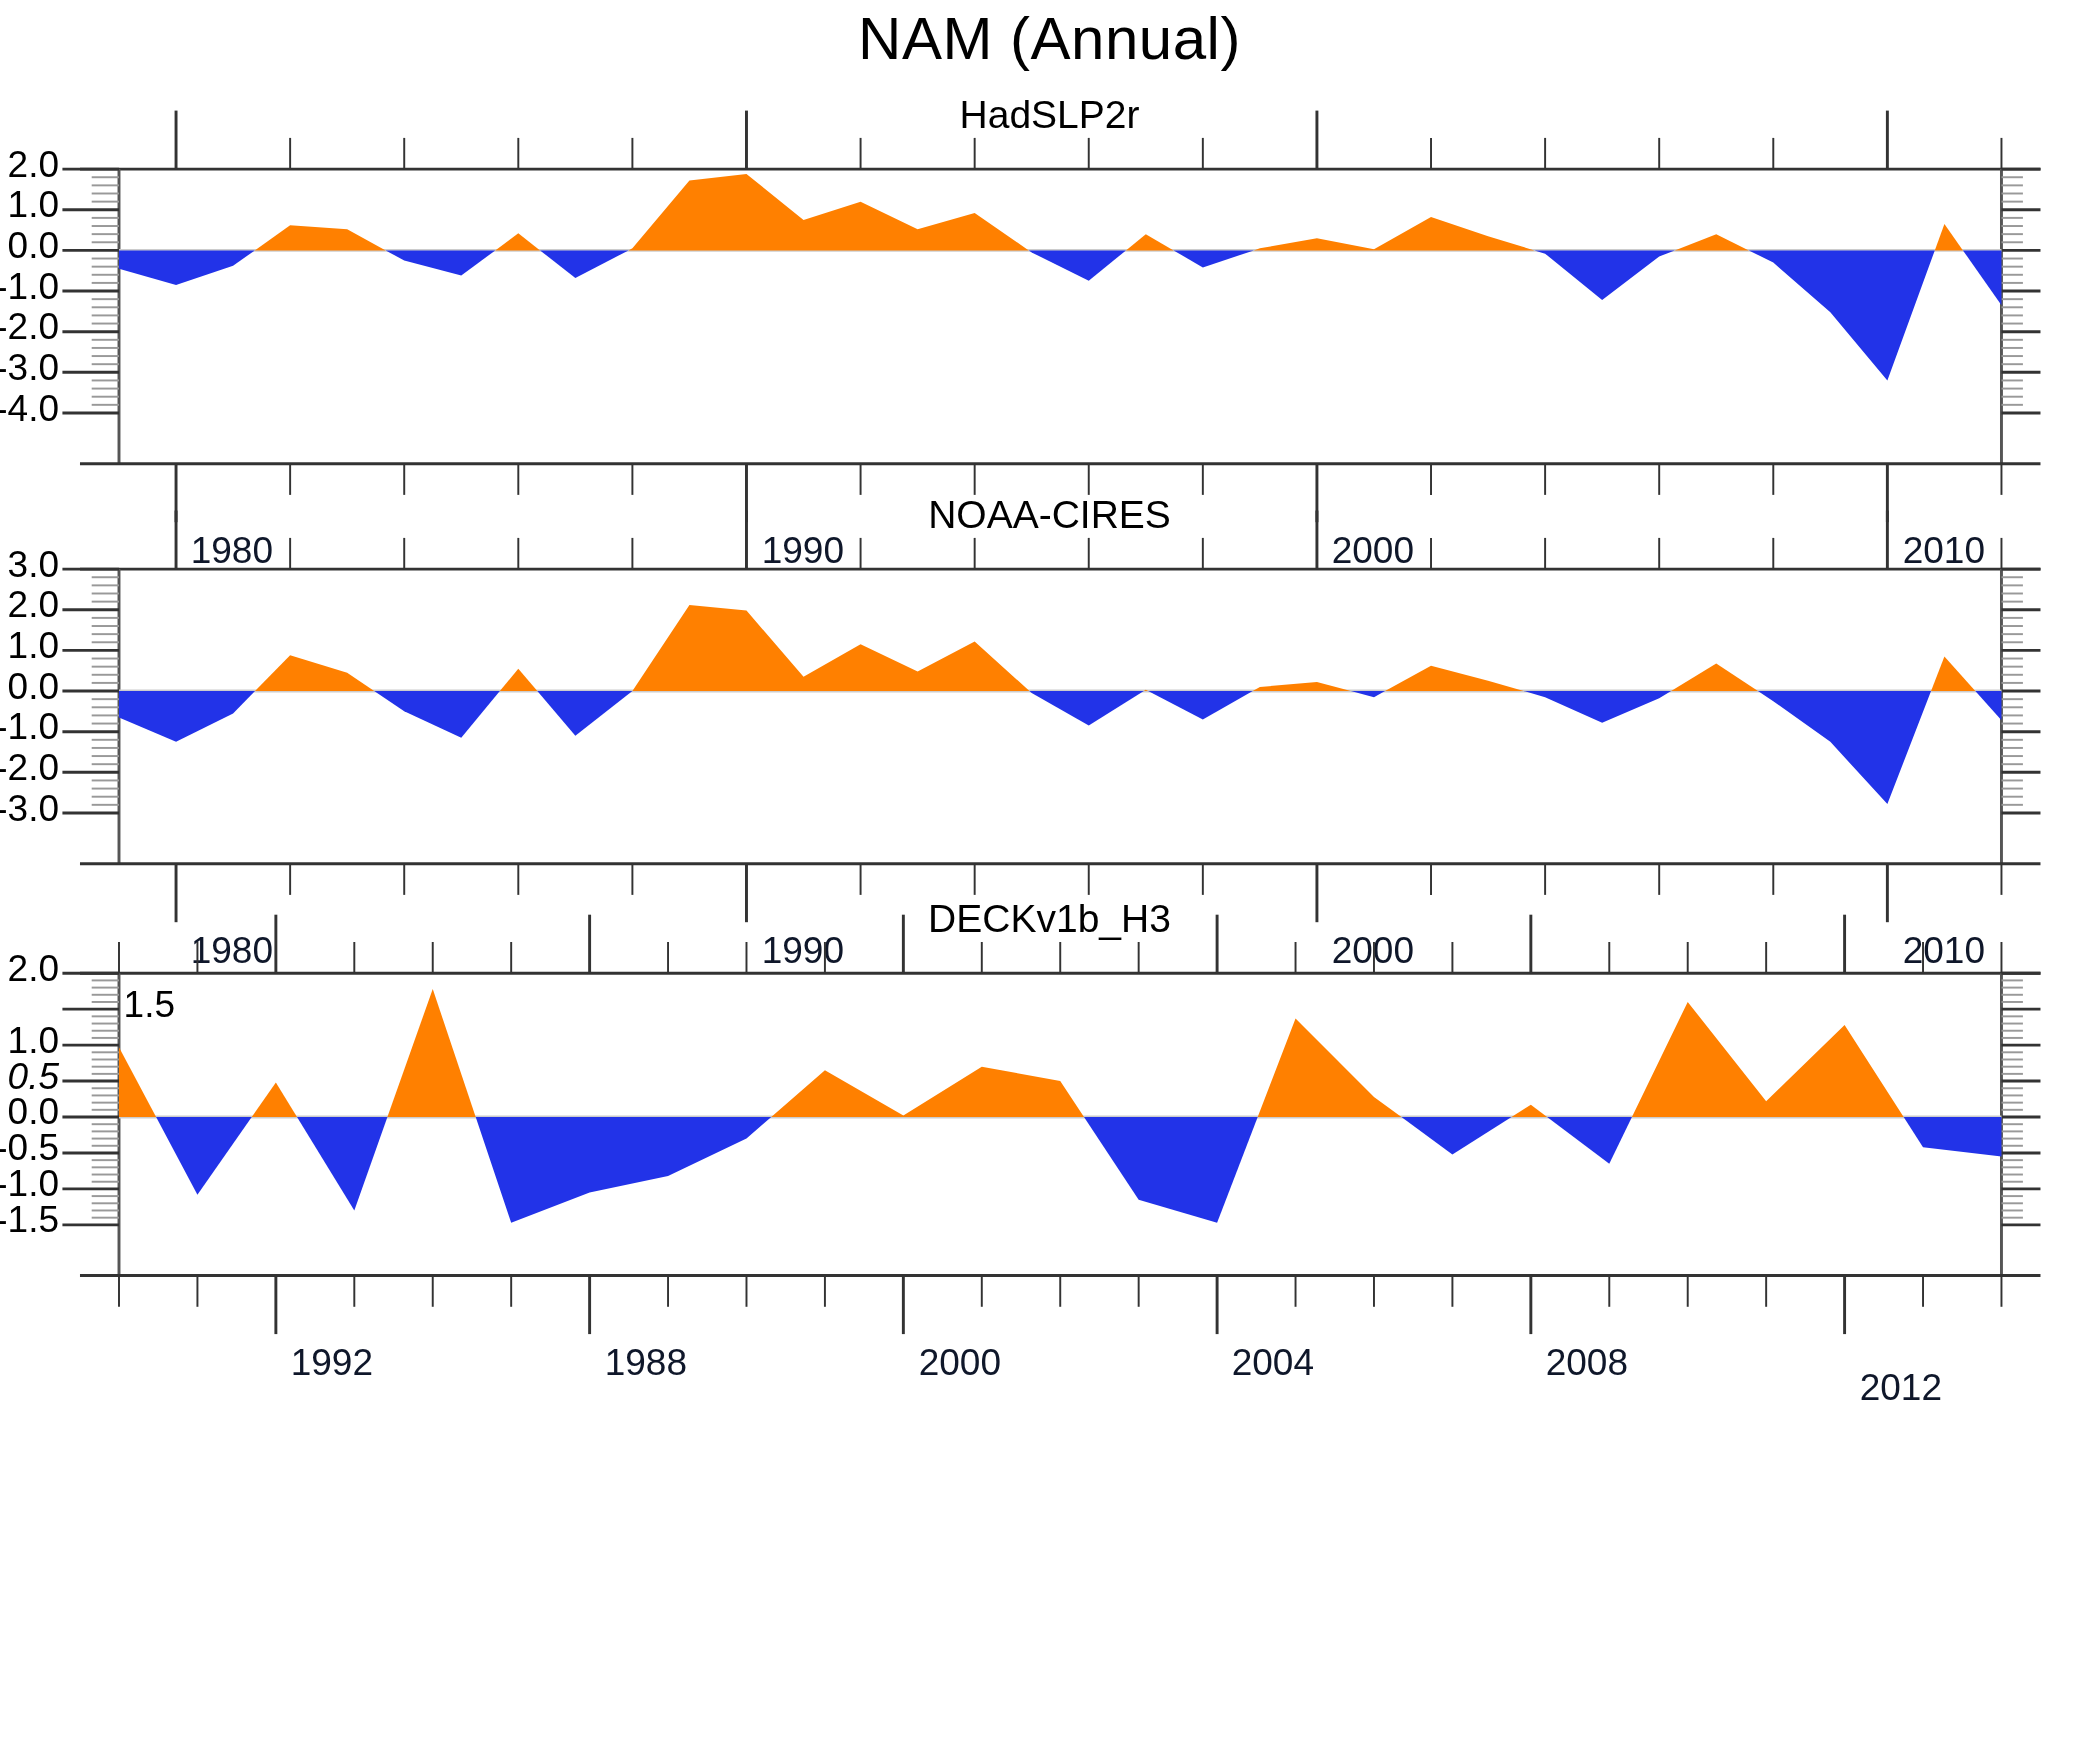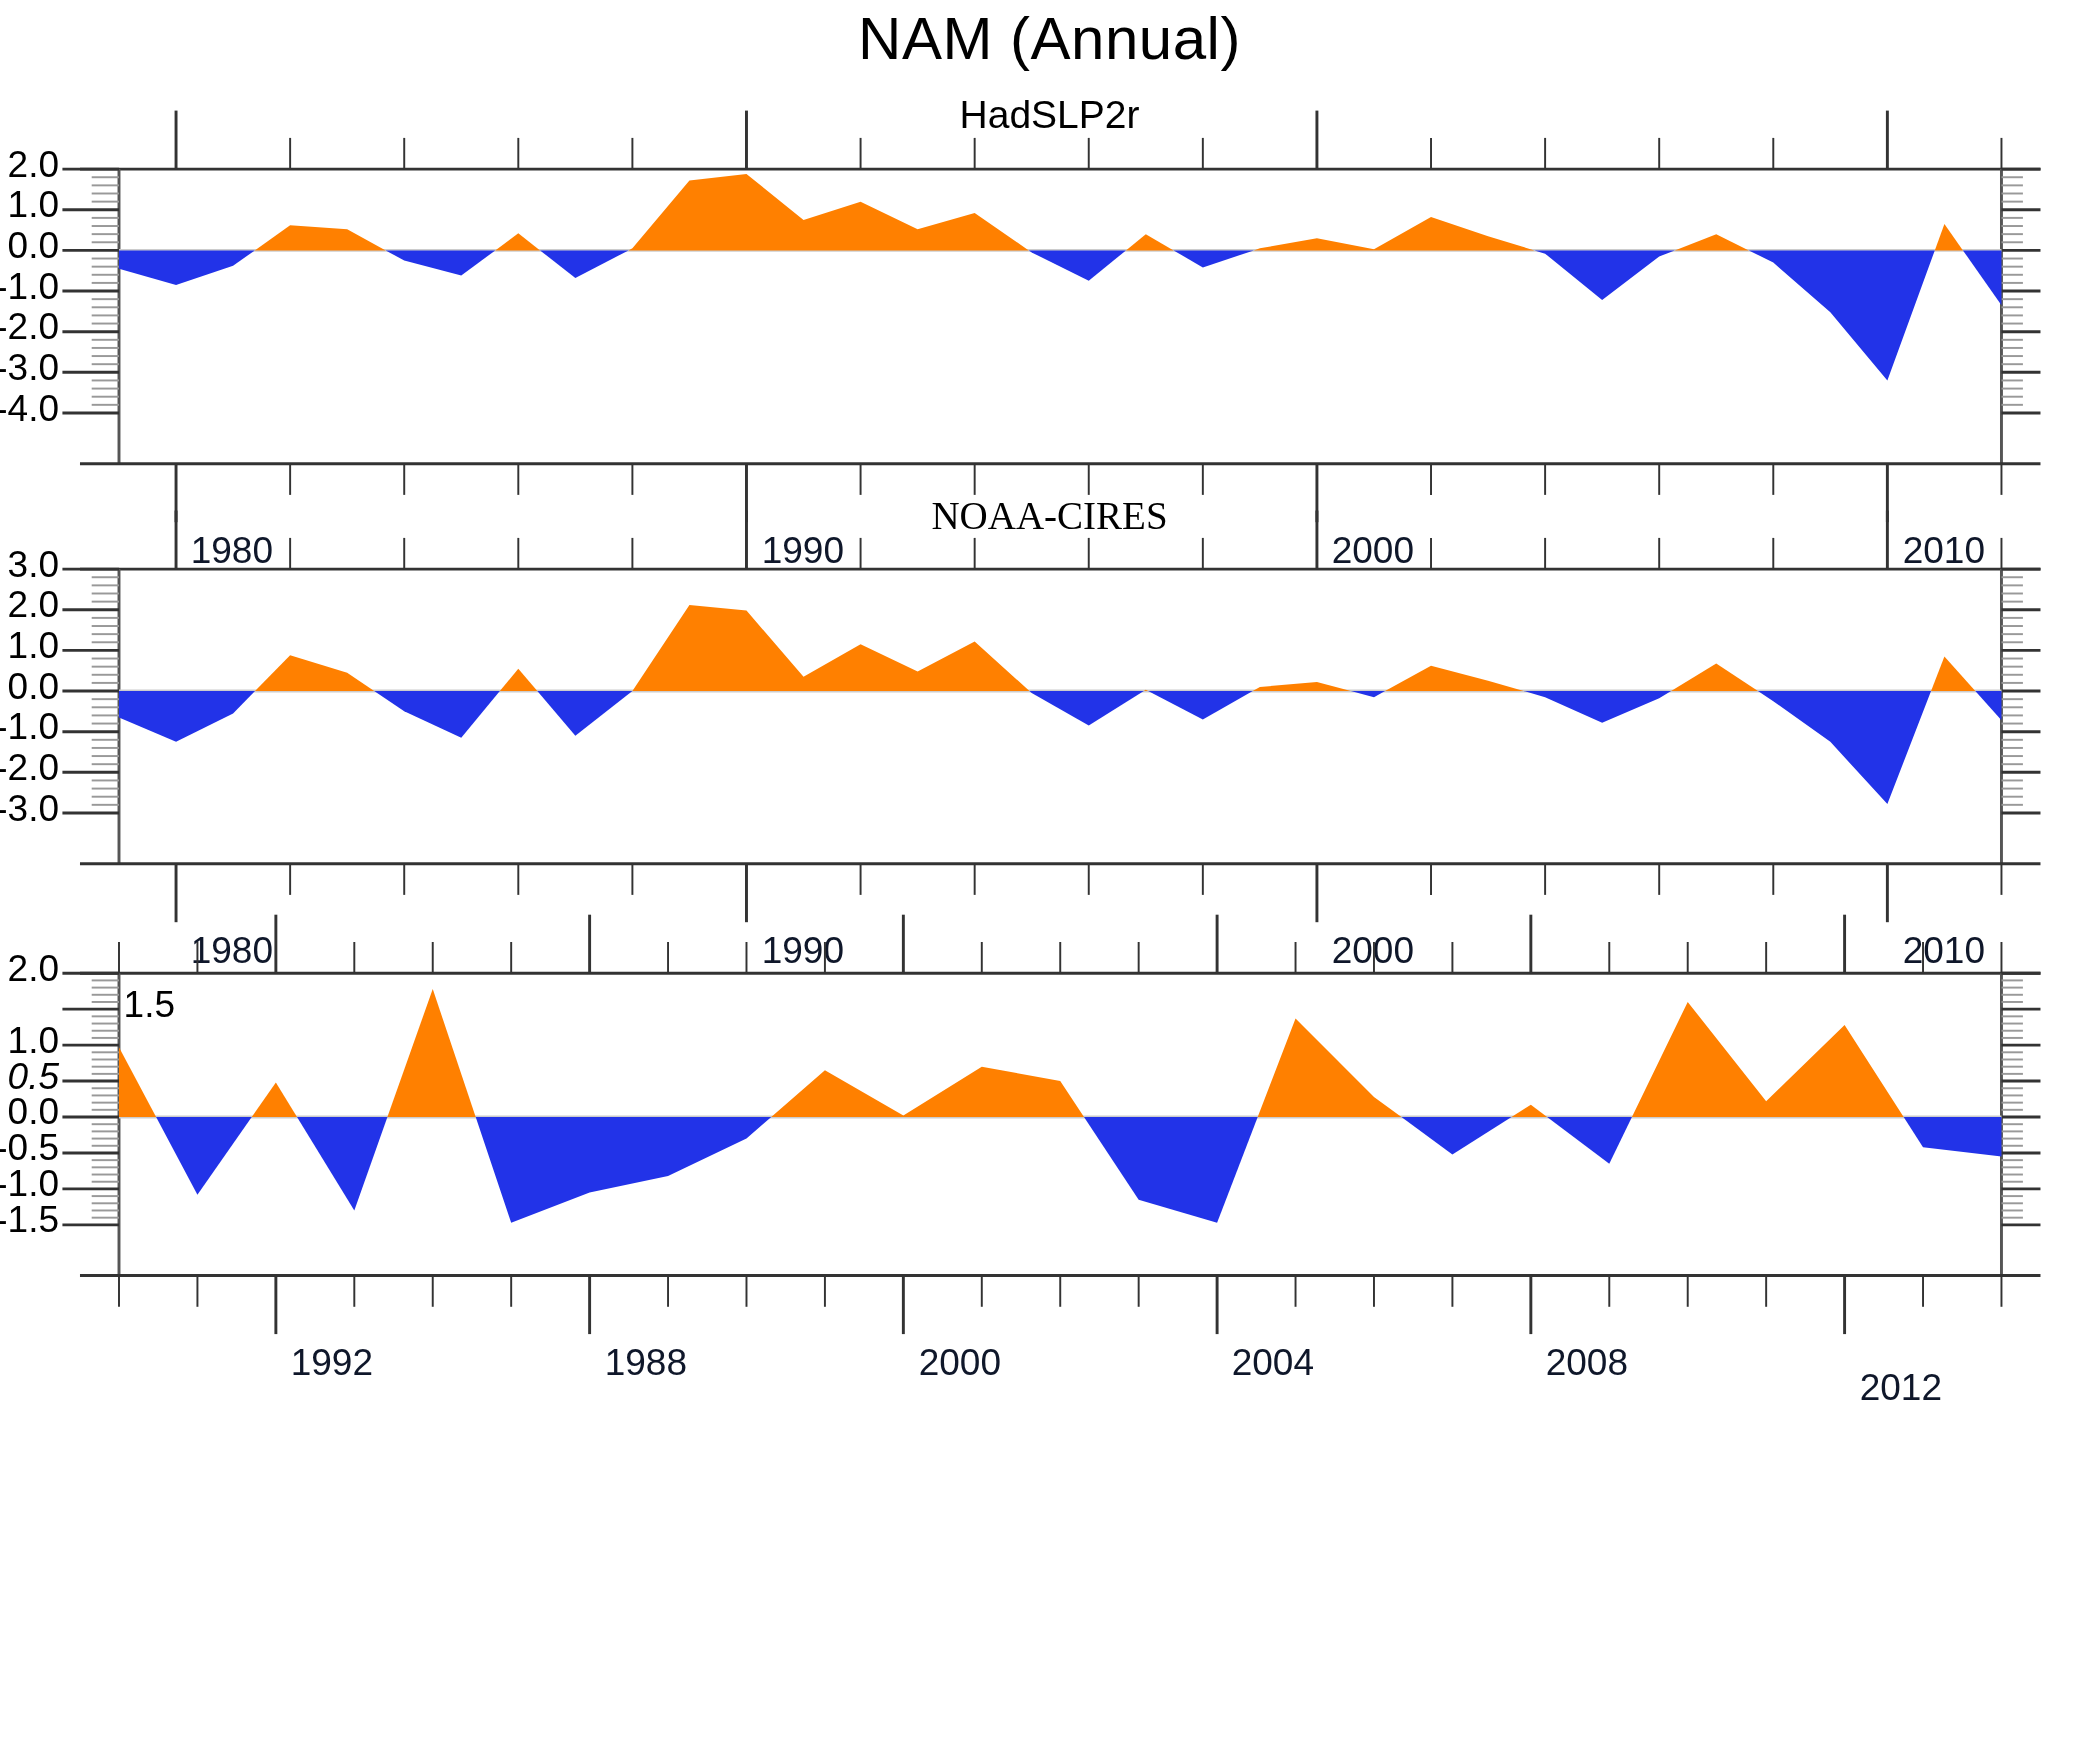--- a/index.html
+++ b/index.html
@@ -198,21 +198,21 @@
         <div class="ytick-label" style="right: 2040px; top: 254px;">-3.0</div>
         <div class="ytick-label" style="right: 2040px; top: 295px;">-4.0</div>
         <div class="xtick-label" style="left: 78px; width: 195px; top: 437px;">1980</div>
         <div class="xtick-label" style="left: 649px; width: 195px; top: 437px;">1990</div>
         <div class="xtick-label" style="left: 1219px; width: 195px; top: 437px;">2000</div>
         <div class="xtick-label" style="left: 1790px; width: 195px; top: 437px;">2010</div>
       </div>
     </div>
 
   <div class="panel" id="panel-1" style="top:493px;height:527px;">
-    <div class="panel-title" style="top:0px;font-family:Liberation Serif, serif;">NOAA-CIRES</div>
+    <div class="panel-title" style="top:0px;">NOAA-CIRES</div>
   <div class="plot-wrap" style="left: 0px; top: 0px; width: 2099px; height: 478px;">
         <svg width="2099" height="478" viewBox="0 0 2152 490">
           <line x1="82" y1="78" x2="2092" y2="78" stroke="#333" stroke-width="3"></line>
           <line x1="180.4848484848485" y1="78" x2="180.4848484848485" y2="18" stroke="#333" stroke-width="3"></line>
           <line x1="297.4545454545455" y1="78" x2="297.4545454545455" y2="46" stroke="#333" stroke-width="2"></line>
           <line x1="414.42424242424244" y1="78" x2="414.42424242424244" y2="46" stroke="#333" stroke-width="2"></line>
           <line x1="531.3939393939395" y1="78" x2="531.3939393939395" y2="46" stroke="#333" stroke-width="2"></line>
           <line x1="648.3636363636364" y1="78" x2="648.3636363636364" y2="46" stroke="#333" stroke-width="2"></line>
           <line x1="765.3333333333333" y1="78" x2="765.3333333333333" y2="18" stroke="#333" stroke-width="3"></line>
           <line x1="882.3030303030303" y1="78" x2="882.3030303030303" y2="46" stroke="#333" stroke-width="2"></line>
@@ -335,20 +335,21 @@
         <div class="ytick-label" style="right: 2040px; top: 254px;">-2.0</div>
         <div class="ytick-label" style="right: 2040px; top: 295px;">-3.0</div>
         <div class="xtick-label" style="left: 78px; width: 195px; top: 437px;">1980</div>
         <div class="xtick-label" style="left: 649px; width: 195px; top: 437px;">1990</div>
         <div class="xtick-label" style="left: 1219px; width: 195px; top: 437px;">2000</div>
         <div class="xtick-label" style="left: 1790px; width: 195px; top: 437px;">2010</div>
       </div>
     </div>
 
   <div class="panel" id="panel-2" style="top:897px;height:605px;">
+    <div class="panel-title" style="top:0px;">DECKv1b_H3</div>
   <div class="plot-wrap" style="left: 0px; top: 0px; width: 2099px; height: 486px;">
         <svg width="2099" height="486" viewBox="0 0 2152 498">
           <line x1="82" y1="78" x2="2092" y2="78" stroke="#333" stroke-width="3"></line>
           <line x1="122" y1="78" x2="122" y2="46" stroke="#333" stroke-width="2"></line>
           <line x1="202.41666666666666" y1="78" x2="202.41666666666666" y2="46" stroke="#333" stroke-width="2"></line>
           <line x1="282.8333333333333" y1="78" x2="282.8333333333333" y2="18" stroke="#333" stroke-width="3"></line>
           <line x1="363.25" y1="78" x2="363.25" y2="46" stroke="#333" stroke-width="2"></line>
           <line x1="443.66666666666663" y1="78" x2="443.66666666666663" y2="46" stroke="#333" stroke-width="2"></line>
           <line x1="524.0833333333334" y1="78" x2="524.0833333333334" y2="46" stroke="#333" stroke-width="2"></line>
           <line x1="604.5" y1="78" x2="604.5" y2="18" stroke="#333" stroke-width="3"></line>

